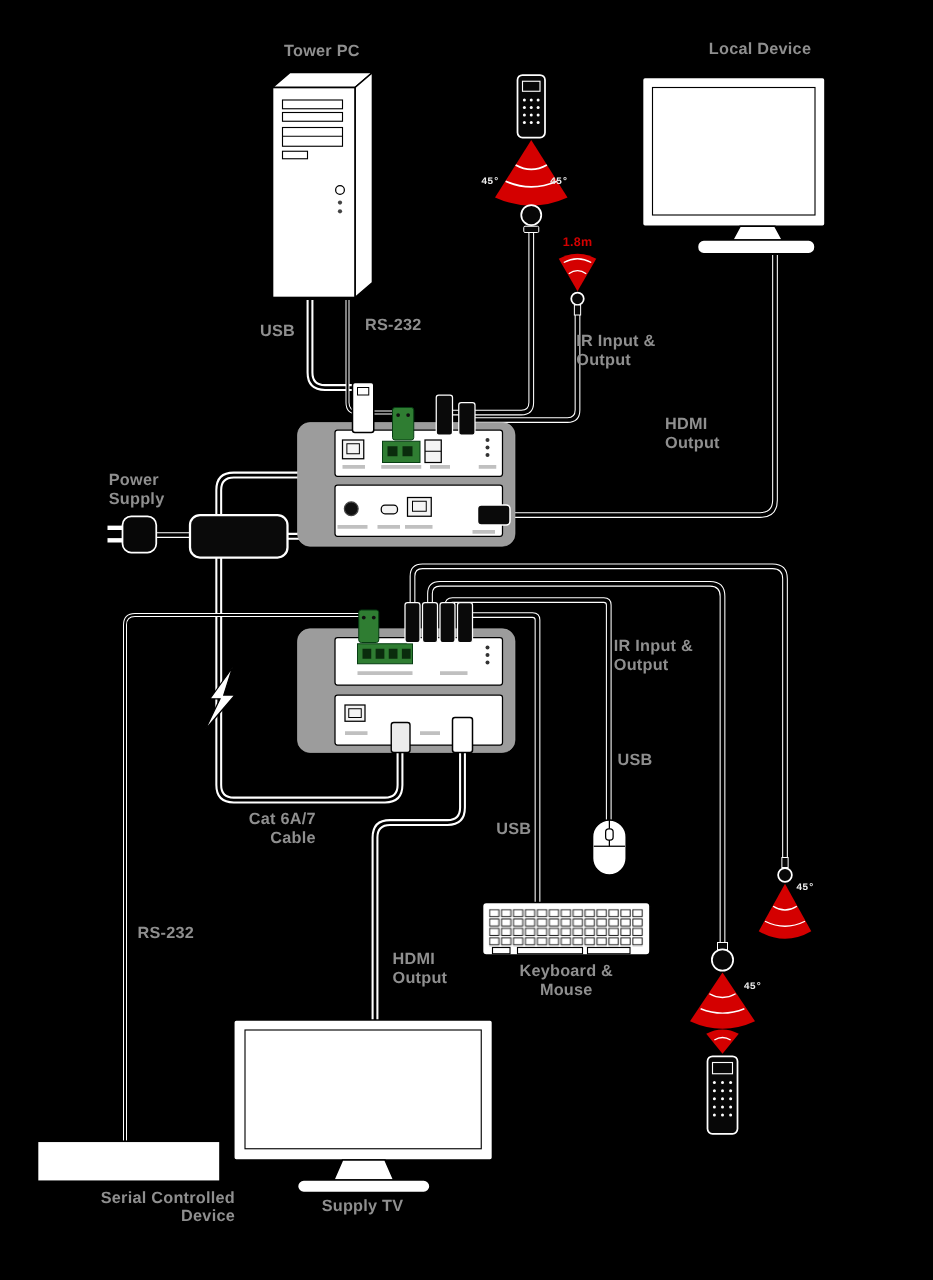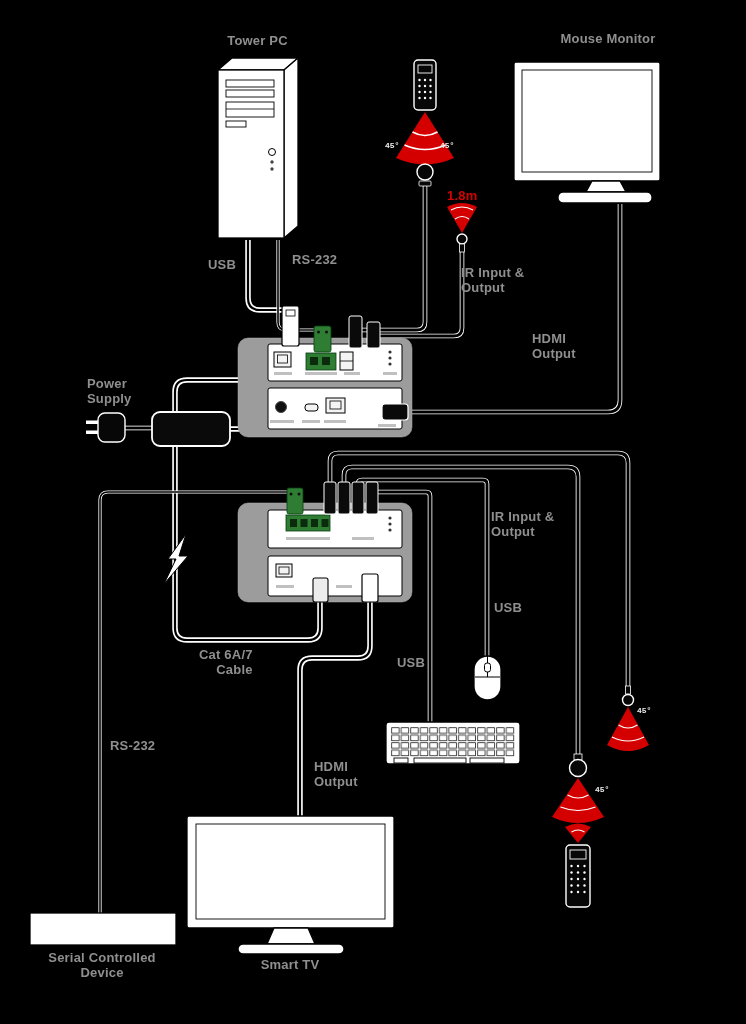--- a/index.html
+++ b/index.html
@@ -10,21 +10,21 @@
     font-family:"Liberation Sans", sans-serif;
   }
   .stage svg { position:absolute; left:0; top:0; }
   .lbl {
     position:absolute;
     color:var(--label-gray,#8f8f8f);
     font-weight:bold; font-size:13px; line-height:1.15;
     white-space:pre-line; letter-spacing:0.2px;
   }
   .lbl.center { text-align:center; }
-  .lbl.red { color:var(--ir-red,#d40000); font-size:13px; }
+  .lbl.red { color:var(--ir-red,#d40000); font-size:10px; }
   .lbl.angle { color:#ebebeb; font-size:8px; font-weight:bold; letter-spacing:0;font-family:Liberation Mono, monospace; }
 
   
   .wo{fill:none;stroke:#fff;stroke-width:5.5;stroke-linejoin:round}
   .wc{fill:none;stroke:#000;stroke-width:2.2;stroke-linejoin:round}
   .bo{fill:none;stroke:#fff;stroke-width:4.6;stroke-linejoin:round}
   .bc{fill:none;stroke:#000;stroke-width:2.9;stroke-linejoin:round}
   .to{fill:none;stroke:#fff;stroke-width:3.2;stroke-linejoin:round}
   .tc{fill:none;stroke:#000;stroke-width:1.6;stroke-linejoin:round}
 
@@ -322,40 +322,42 @@
           <circle class="dot" cx="578" cy="885.5" r="1.2"></circle>
           <circle class="dot" cx="584.5" cy="885.5" r="1.2"></circle>
       <circle class="dot" cx="571.5" cy="892" r="1.2"></circle>
           <circle class="dot" cx="578" cy="892" r="1.2"></circle>
           <circle class="dot" cx="584.5" cy="892" r="1.2"></circle>
     </g>
   </g>
 </svg>
 
 <div class="lbl center" style="left:200px;top:34px;width:115px;">Tower PC</div>
-<div class="lbl center" style="left:538px;top:32px;width:140px;">Mouse Monitor</div>
+<div class="lbl center" style="left:538px;top:32px;width:140px;">Local Device</div>
 <div class="lbl" style="left:208px;top:258px;">USB</div>
 <div class="lbl" style="left:292px;top:253px;">RS-232</div>
 <div class="lbl" style="left:461px;top:266px;">IR Input &amp;
 Output</div>
 <div class="lbl" style="left:532px;top:332px;">HDMI
 Output</div>
 <div class="lbl" style="left:87px;top:377px;">Power
 Supply</div>
 <div class="lbl" style="left:491px;top:510px;">IR Input &amp;
 Output</div>
 <div class="lbl" style="left:494px;top:601px;">USB</div>
 <div class="lbl" style="left:397px;top:656px;">USB</div>
 <div class="lbl" style="left:199px;top:648px;text-align:right;">Cat 6A/7
 Cable</div>
 <div class="lbl" style="left:110px;top:739px;">RS-232</div>
 <div class="lbl" style="left:314px;top:760px;">HDMI
 Output</div>
-<div class="lbl center" style="left:231px;top:958px;width:118px;">Smart TV</div>
-<div class="lbl center" style="left:16px;top:951px;width:172px;">Serial Controlled
+<div class="lbl center" style="left:386px;top:770px;width:134px;">Keyboard &amp;
+Mouse</div>
+<div class="lbl center" style="left:231px;top:958px;width:118px;">Supply TV</div>
+<div class="lbl center" style="left:16px;top:951px;width:172px;text-align:right;">Serial Controlled
 Device</div>
 <div class="lbl red center" style="left:447px;top:189px;width:30px;">1.8m</div>
 <div class="lbl angle" style="left:385px;top:141px;">45°</div>
 <div class="lbl angle" style="left:440px;top:141px;">45°</div>
 <div class="lbl angle" style="left:637px;top:706px;">45°</div>
 <div class="lbl angle" style="left:595px;top:785px;">45°</div>
 
 </div>
 
 </body></html>

